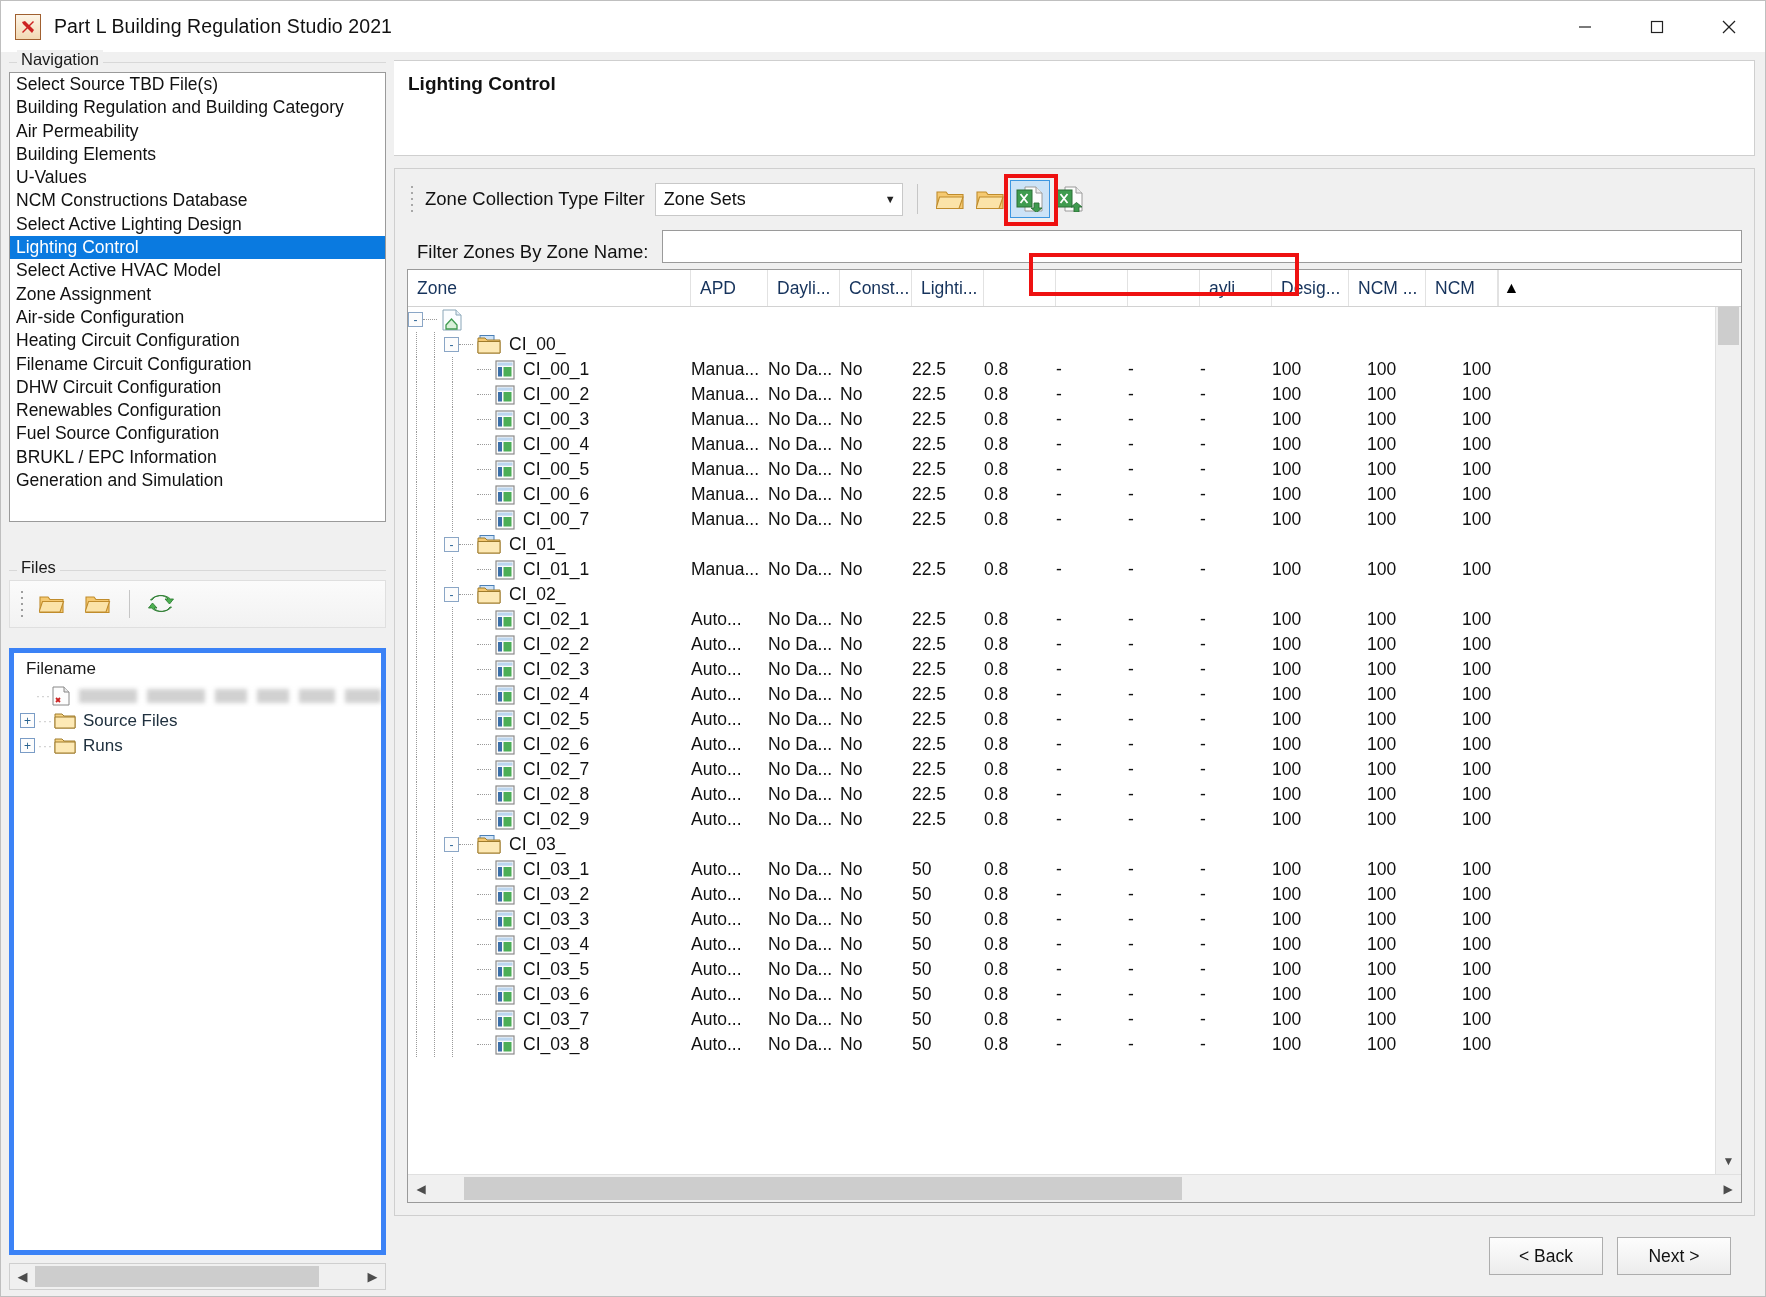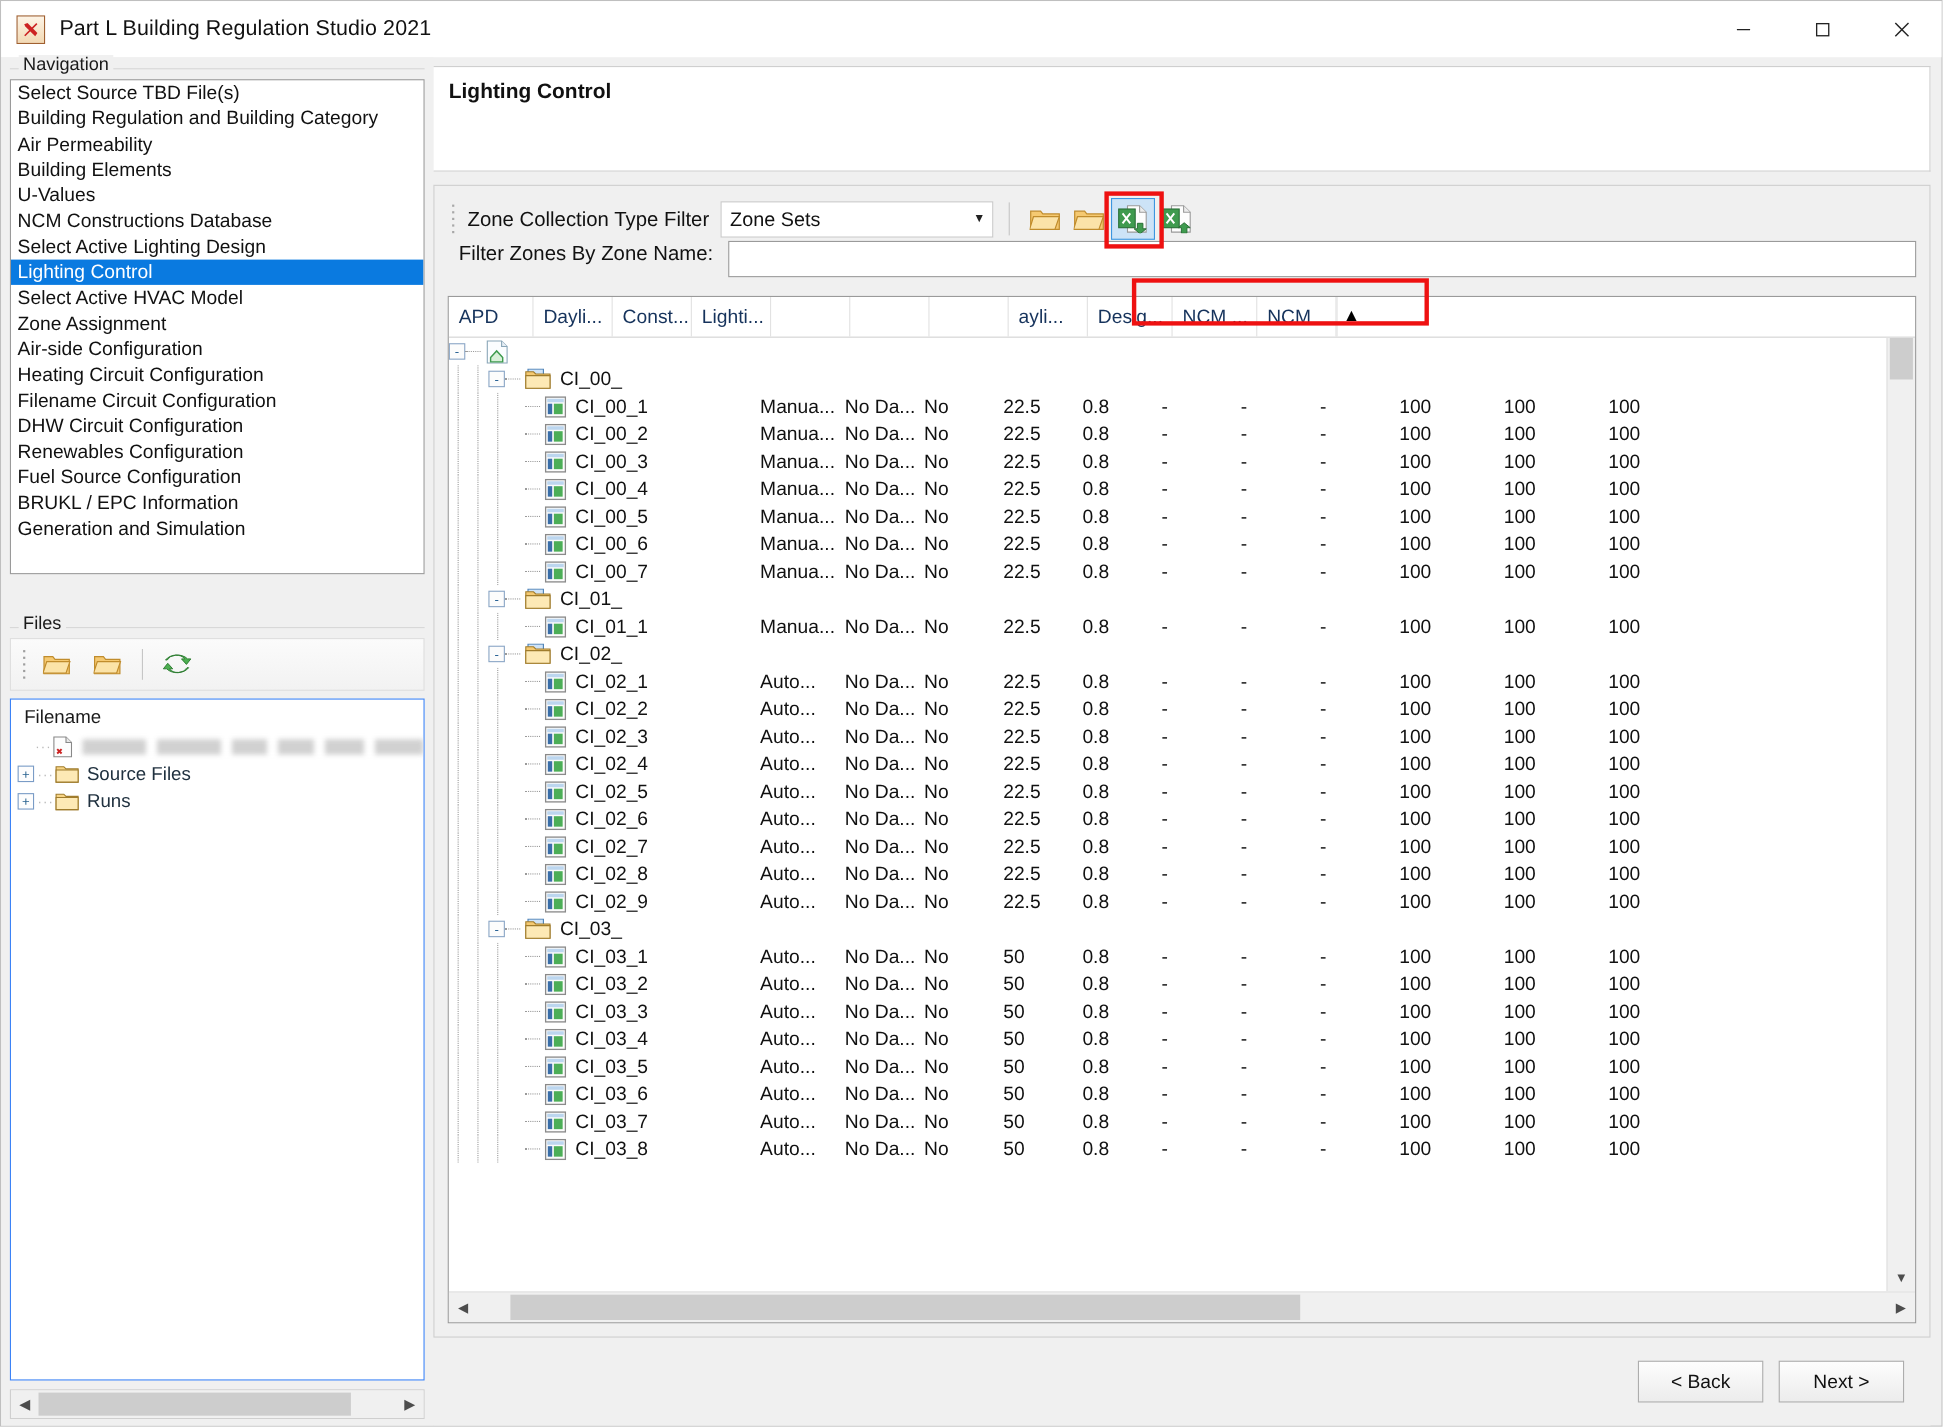--- a/index.html
+++ b/index.html
@@ -125,22 +125,22 @@
     align-items:center;
   }
   .grip i { display:block; width:2px;height:2px;background:#9e9e9e; }
   .tool-btn {
     width: 38px; height: 38px;
     display: flex; align-items: center; justify-content: center;
   }
   .tool-sep { width:1px; height:28px; background:#c6c6c6; margin: 0 4px; }
 
   .filesbox {
-    margin-top: 7px;
-    border: 1px solid #3b82f6;
+    margin-top: 20px;
+    border: 5px solid #3b82f6;
     background: #fff;
     flex: 1;
     min-height: 0;
     overflow: hidden;
     position: relative;
   }
   .files-hdr {
     font-size: 17px; color: #1a1a1a;
     padding: 6px 0 4px 12px;
   }
@@ -240,21 +240,21 @@
     background: #cce3f7;
     border: 1px solid #3c96e0;
   }
   .redbox {
     position: absolute;
     border: 4px solid #ee1111;
     pointer-events: none;
     z-index: 30;
   }
 
-  .filterrow { display:flex; align-items:flex-start; height: 44px; }
+  .filterrow { display:flex; align-items:flex-end; height: 44px; }
   .filterrow .lbl { font-size: 18.5px; color:#111; white-space:nowrap; padding-left: 10px;}
   .filterinput {
     margin-left: 14px;
     flex: 1;
     height: 33px;
     background:#fff; border:1px solid #9a9a9a;
   }
 
   .grid {
     flex: 1; min-height: 0;
@@ -559,20 +559,21 @@
           </div>
         </div>
 
         <div class="filterrow">
           <div class="lbl">Filter Zones By Zone Name:</div>
           <input class="filterinput" placeholder="" style="">
         </div>
 
         <div class="grid">
           <div class="grid-head">
+            <div class="gh zone">Zone</div>
             <div class="gh w95">APD</div>
             <div class="gh w82">Dayli...</div>
             <div class="gh w82">Const...</div>
             <div class="gh w82">Lighti...</div>
             <div class="gh w82"></div>
             <div class="gh w82"></div>
             <div class="gh w82"></div>
             <div class="gh w82">ayli...</div>
             <div class="gh w95">Desig...</div>
             <div class="gh w95">NCM ...</div>

